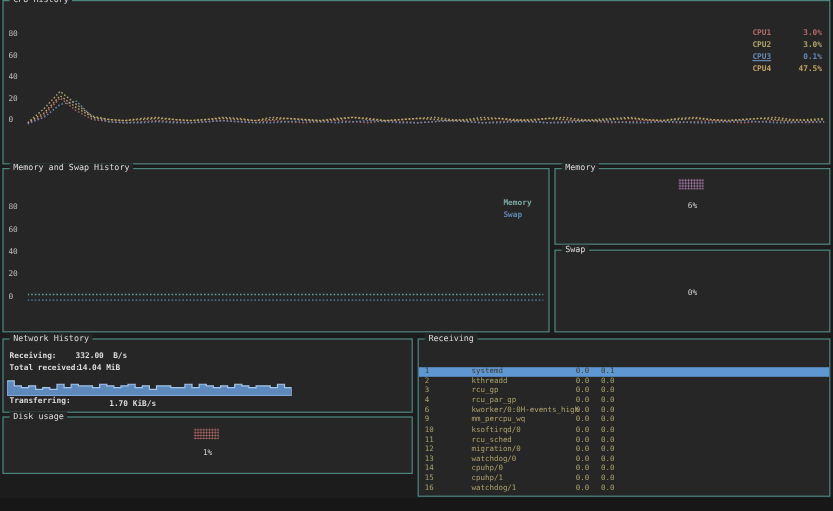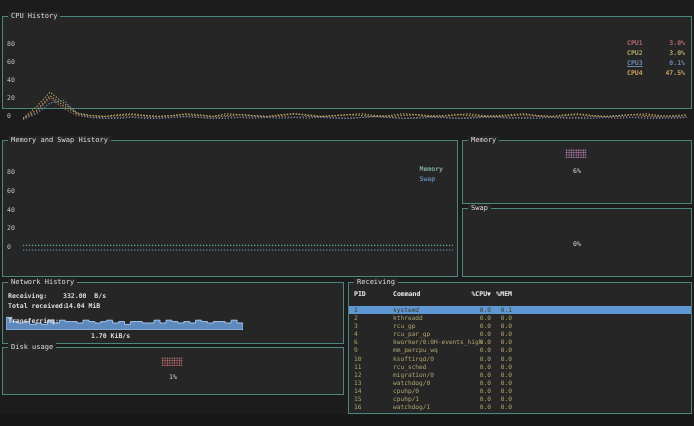--- a/index.html
+++ b/index.html
@@ -11,21 +11,21 @@
   }
   .panel{position:absolute;background:#262626;border:1px solid #4b867f;box-sizing:border-box}
   .ptitle{
     position:absolute;top:-5px;left:5px;background:#262626;padding:0 3px;
     font-size:7px;line-height:9px;color:#dcdcdc;white-space:pre;z-index:3;
   }
   .tick{position:absolute;left:4px;width:14px;text-align:left;font-size:6.5px;color:#bdbdbd;line-height:7px}
   svg.chart{position:absolute;display:block}
 
   
-  #cpu{left:2px;top:16px;width:690px;height:93px}
+  #cpu{left:2px;top:0;width:690px;height:137px}
   #memswap{left:2px;top:140px;width:456px;height:137px}
   #mem{left:462px;top:140px;width:230px;height:64px}
   #swap{left:462px;top:208px;width:230px;height:69px}
   #net{left:2px;top:282px;width:342px;height:62px}
   #disk{left:2px;top:347px;width:342px;height:48px}
   #proc{left:348px;top:282px;width:344px;height:132px}
   .bottom-strip{position:absolute;left:0;top:415px;width:694px;height:11px;background:#171717}
 
   
   .legend{position:absolute;right:6px;top:21px;font-size:6.5px;font-weight:700;z-index:2}
@@ -123,38 +123,32 @@
 
 <div id="net" class="panel">
   <span class="ptitle">Network History</span>
   <span class="ntext" style="left:5px;top:9px">Receiving:</span>
   <span class="ntext" style="left:60px;top:9px">332.00  B/s</span>
   <span class="ntext" style="left:5px;top:19px">Total received:</span>
   <span class="ntext" style="left:62px;top:19px">14.04 MiB</span>
   <svg id="net-svg" class="chart" style="left:3px;top:30px" width="237" height="17">
       <path d="M0,17 L0.0,4.4 L5.9,4.4 L5.9,8.6 L11.8,8.6 L11.8,10.0 L17.8,10.0 L17.8,8.6 L23.7,8.6 L23.7,11.4 L29.6,11.4 L29.6,10.0 L35.5,10.0 L35.5,11.4 L41.5,11.4 L41.5,7.2 L47.4,7.2 L47.4,10.0 L53.3,10.0 L53.3,7.2 L59.3,7.2 L59.3,8.6 L65.2,8.6 L65.2,8.6 L71.1,8.6 L71.1,10.0 L77.0,10.0 L77.0,7.2 L83.0,7.2 L83.0,8.6 L88.9,8.6 L88.9,10.0 L94.8,10.0 L94.8,8.6 L100.7,8.6 L100.7,7.2 L106.6,7.2 L106.6,10.0 L112.6,10.0 L112.6,8.6 L118.5,8.6 L118.5,11.4 L124.4,11.4 L124.4,8.6 L130.3,8.6 L130.3,8.6 L136.3,8.6 L136.3,10.0 L142.2,10.0 L142.2,10.0 L148.1,10.0 L148.1,7.2 L154.0,7.2 L154.0,10.0 L160.0,10.0 L160.0,7.2 L165.9,7.2 L165.9,8.6 L171.8,8.6 L171.8,10.0 L177.8,10.0 L177.8,8.6 L183.7,8.6 L183.7,10.0 L189.6,10.0 L189.6,7.2 L195.5,7.2 L195.5,8.6 L201.4,8.6 L201.4,10.0 L207.4,10.0 L207.4,8.6 L213.3,8.6 L213.3,8.6 L219.2,8.6 L219.2,10.0 L225.2,10.0 L225.2,7.2 L231.1,7.2 L231.1,10.0 L237.0,10.0 L237,17 Z" fill="#5d89bd" stroke="#a3c6ee" stroke-width="1"></path>
     </svg>
-  <span class="ntext" style="left:5px;top:34px">Transferring:</span>
+  <span class="ntext" style="left:5px;top:47px">Transferring:</span>
   <span class="ntext" style="left:88px;top:49px">1.70 KiB/s</span>
 </div>
 
 <div id="disk" class="panel">
   <span class="ptitle">Disk usage</span>
   <div class="dots" id="disk-dots" style="top: 9px; background-image: radial-gradient(circle, rgb(196, 112, 112) 0.7px, rgba(0, 0, 0, 0) 0.9px); background-size: 2.4px 2.4px;"></div>
   <div class="gauge-val" style="top:25px">1%</div>
 </div>
 
 <div id="proc" class="panel">
   <span class="ptitle">Receiving</span>
-  <div class="phead">
-    <span class="h-pid">PID</span>
-    <span class="h-cmd">Command</span>
-    <span class="h-cpu">%CPU▼</span>
-    <span class="h-mem">%MEM</span>
-  </div>
   <div class="prows">
       <div class="prow sel">
         <span class="c-pid">1</span>
         <span class="c-cmd">systemd</span>
         <span class="c-cpu">0.0</span>
         <span class="c-mem">0.1</span>
       </div>
       <div class="prow">
         <span class="c-pid">2</span>
         <span class="c-cmd">kthreadd</span>

